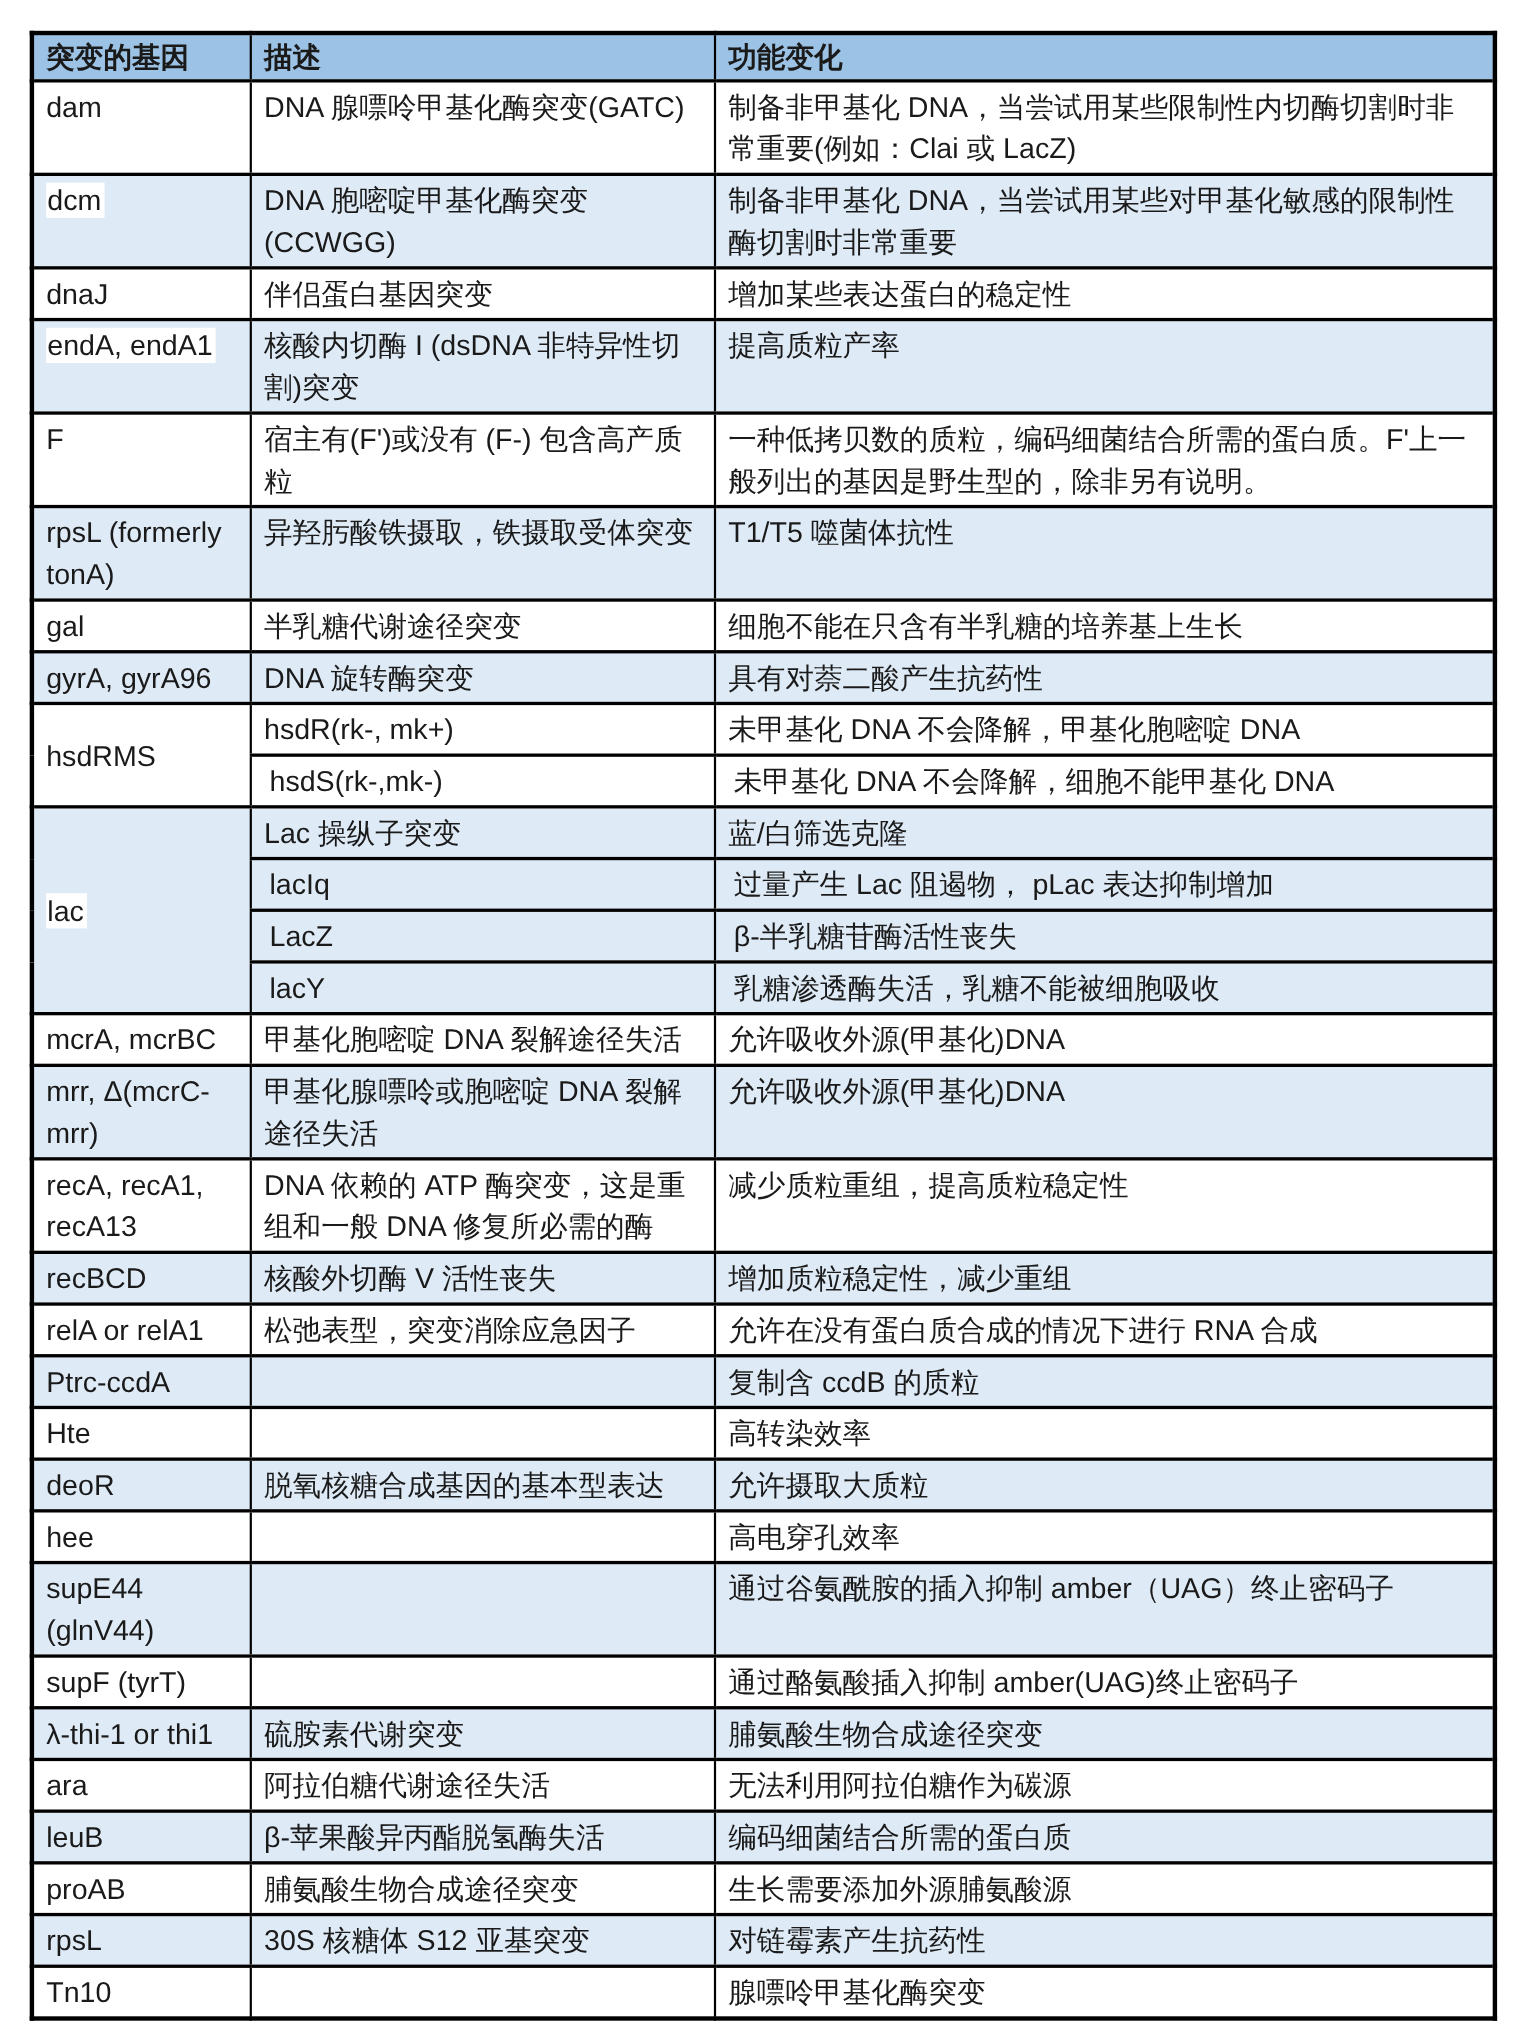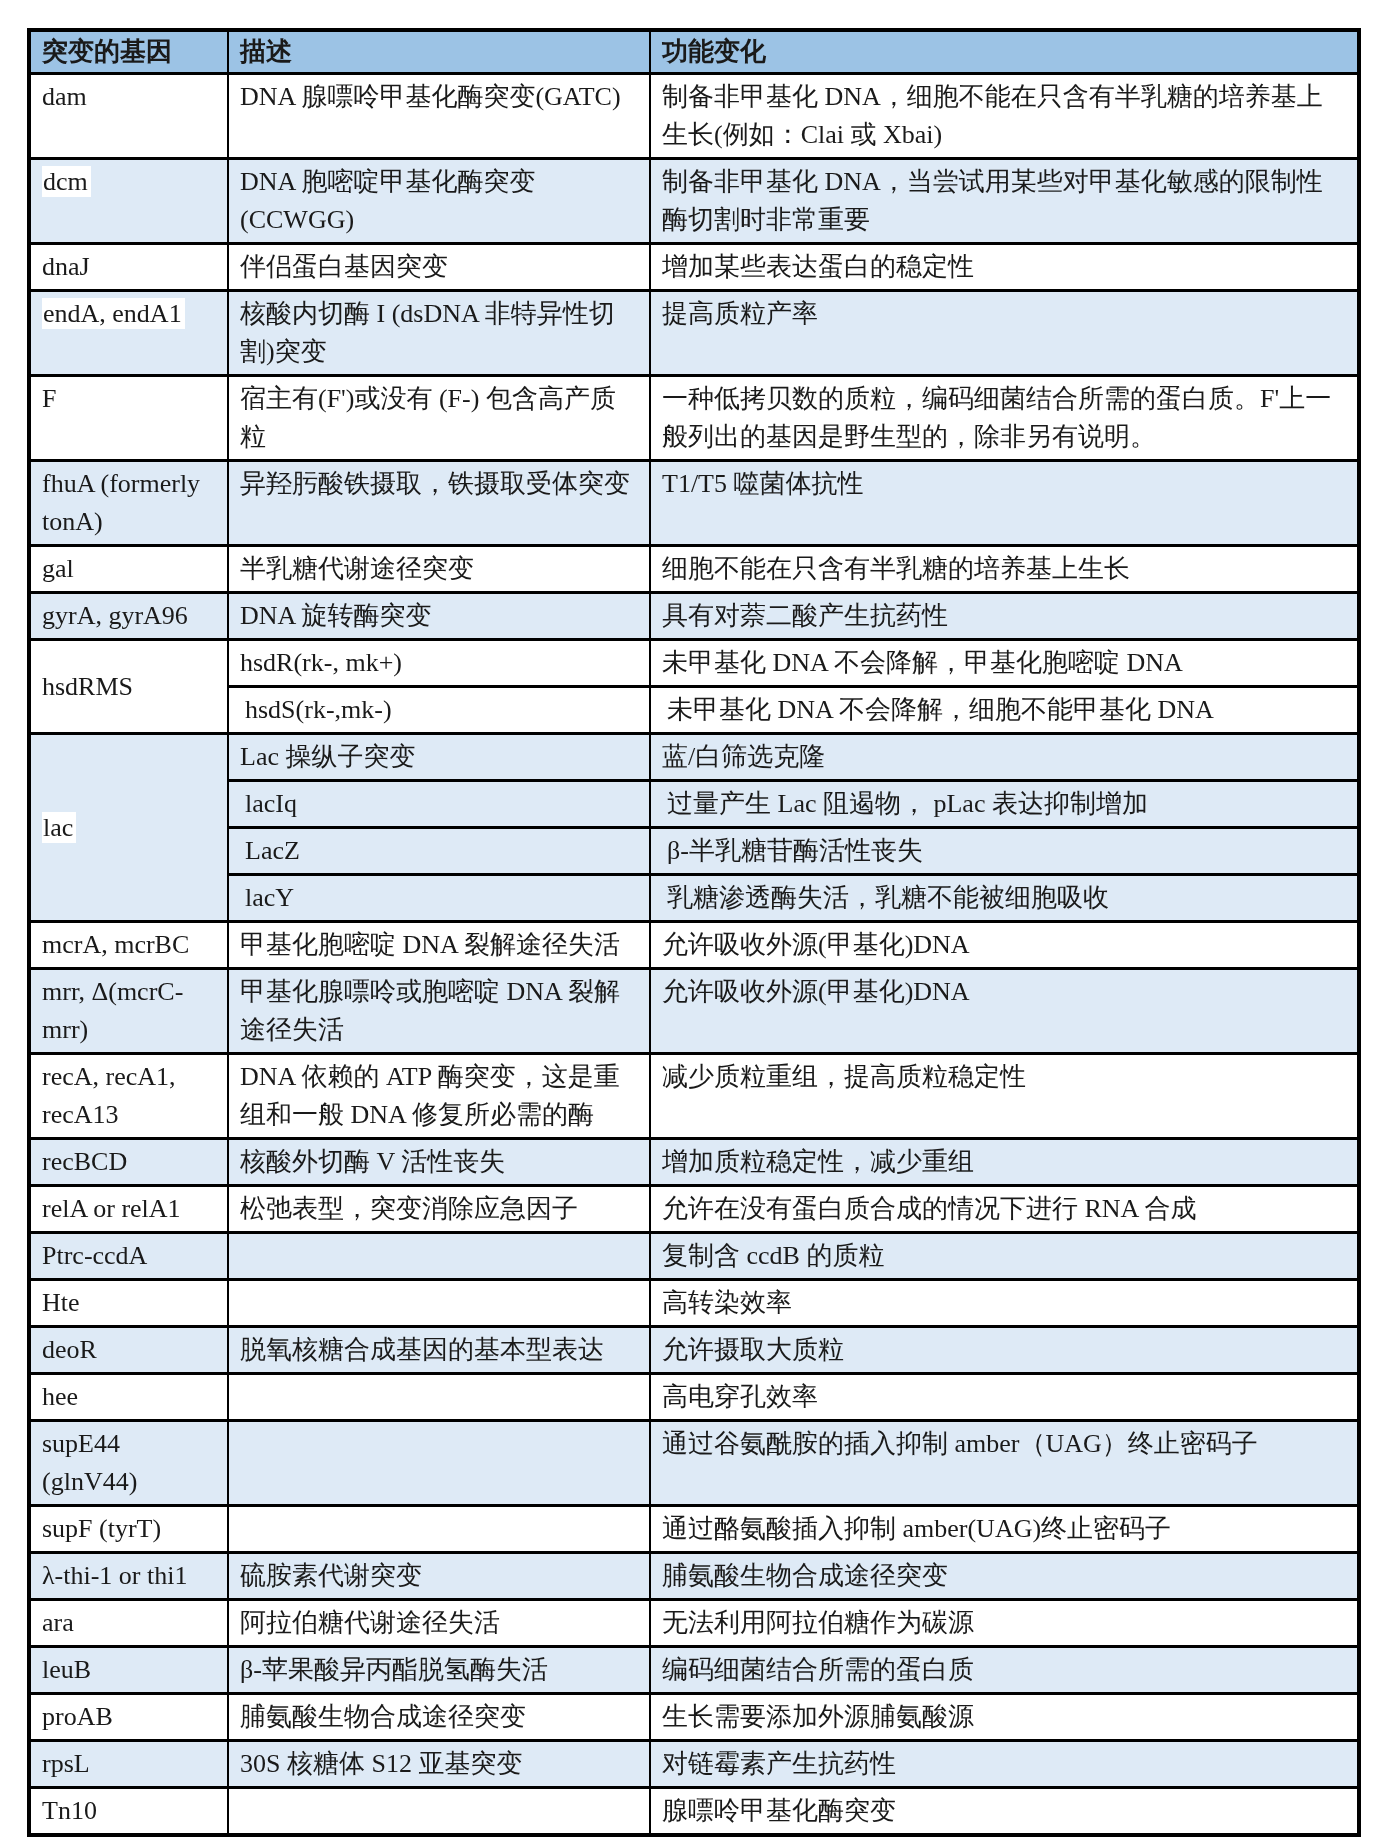--- a/index.html
+++ b/index.html
@@ -9,21 +9,20 @@
     height: 1840px;
     background: #ffffff;
     overflow: hidden;
     font-family: "Liberation Sans", "DejaVu Sans", sans-serif;
   }
   .page {
     width: 1382px;
     height: 1840px;
     box-sizing: border-box;
     padding: 28px 25px 0 27px;
-    font-family: Liberation Serif, serif;
   }
   table.geno {
     border-collapse: collapse;
     table-layout: fixed;
     width: 1330px;
     border: 4px solid var(--border, #000);
     font-size: 26px;
     color: var(--text, #1a1a1a);
   }
   col.c1 { width: 199px; }
@@ -74,21 +73,21 @@
       <tr>
         <th>突变的基因</th>
         <th>描述</th>
         <th>功能变化</th>
       </tr>
     </thead>
     <tbody>
         <tr class="plain">
           <td class="gene"><span>dam</span></td>
           <td class="desc">DNA 腺嘌呤甲基化酶突变(GATC)</td>
-          <td class="func">制备非甲基化 DNA，细胞不能在只含有半乳糖的培养基上生长(例如：Clai 或 Xbai)</td>
+          <td class="func">制备非甲基化 DNA，当尝试用某些限制性内切酶切割时非常重要(例如：Clai 或 LacZ)</td>
         </tr>
         <tr class="alt">
           <td class="gene"><span class="hl">dcm</span></td>
           <td class="desc">DNA 胞嘧啶甲基化酶突变 (CCWGG)</td>
           <td class="func">制备非甲基化 DNA，当尝试用某些对甲基化敏感的限制性酶切割时非常重要</td>
         </tr>
         <tr class="plain">
           <td class="gene"><span>dnaJ</span></td>
           <td class="desc">伴侣蛋白基因突变</td>
           <td class="func">增加某些表达蛋白的稳定性</td>
@@ -97,21 +96,21 @@
           <td class="gene"><span class="hl">endA, endA1</span></td>
           <td class="desc">核酸内切酶 I (dsDNA 非特异性切割)突变</td>
           <td class="func">提高质粒产率</td>
         </tr>
         <tr class="plain">
           <td class="gene"><span>F</span></td>
           <td class="desc">宿主有(F')或没有 (F-) 包含高产质粒</td>
           <td class="func">一种低拷贝数的质粒，编码细菌结合所需的蛋白质。F'上一般列出的基因是野生型的，除非另有说明。</td>
         </tr>
         <tr class="alt">
-          <td class="gene"><span>fhuA (formerly tonA)</span></td>
+          <td class="gene"><span>rpsL (formerly tonA)</span></td>
           <td class="desc">异羟肟酸铁摄取，铁摄取受体突变</td>
           <td class="func">T1/T5 噬菌体抗性</td>
         </tr>
         <tr class="plain">
           <td class="gene"><span>gal</span></td>
           <td class="desc">半乳糖代谢途径突变</td>
           <td class="func">细胞不能在只含有半乳糖的培养基上生长</td>
         </tr>
         <tr class="alt">
           <td class="gene"><span>gyrA, gyrA96</span></td>

